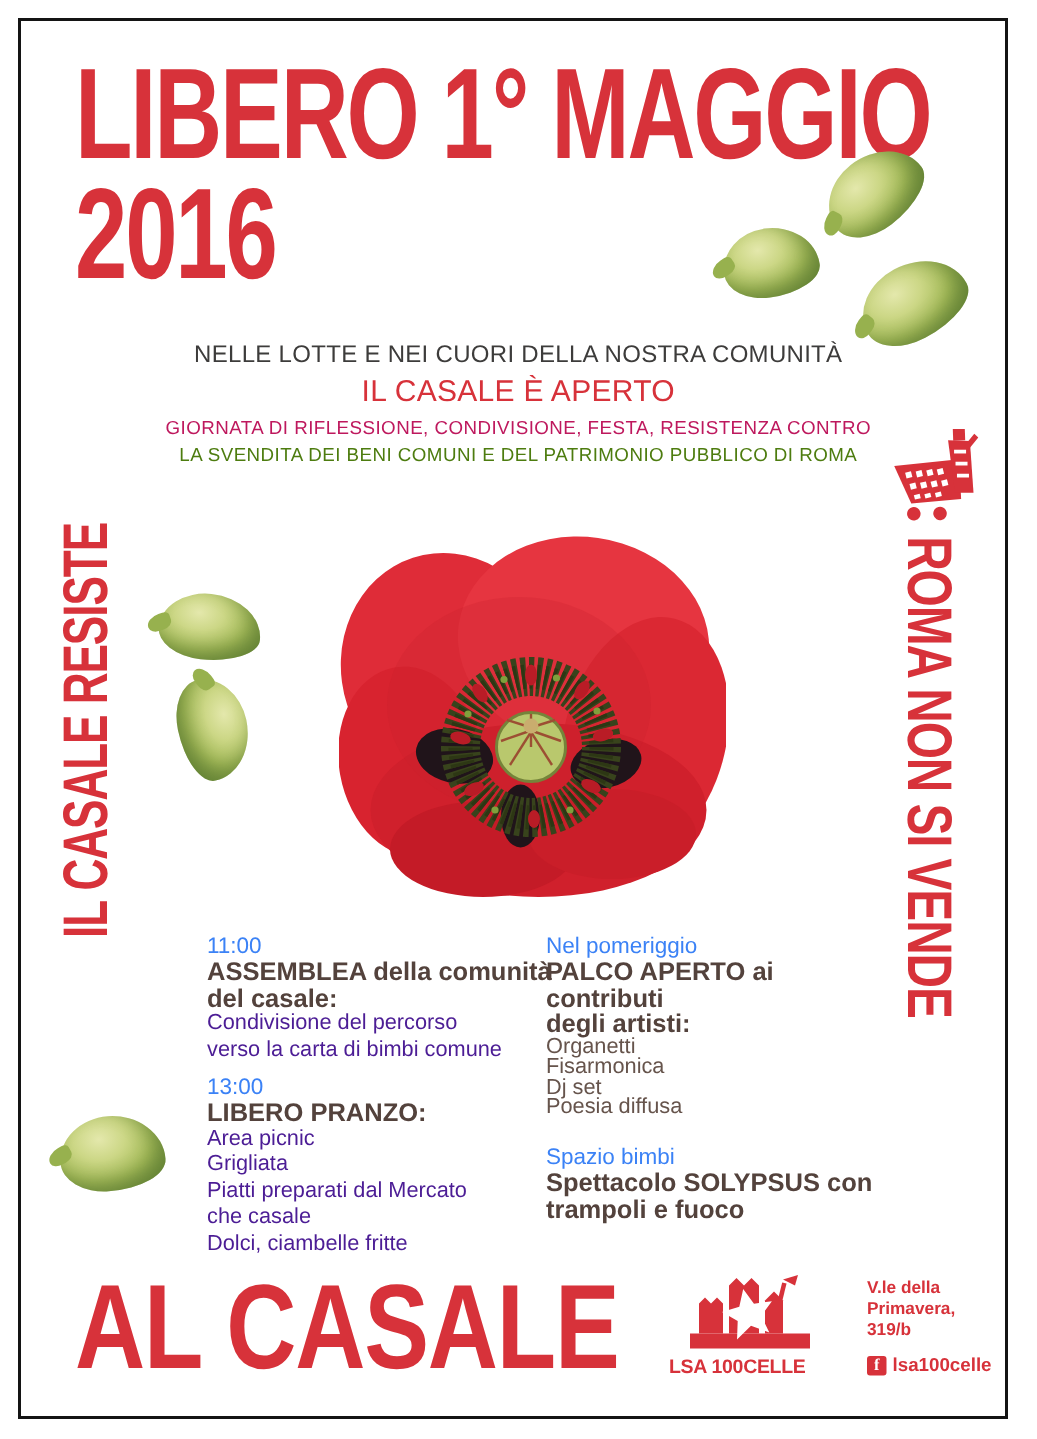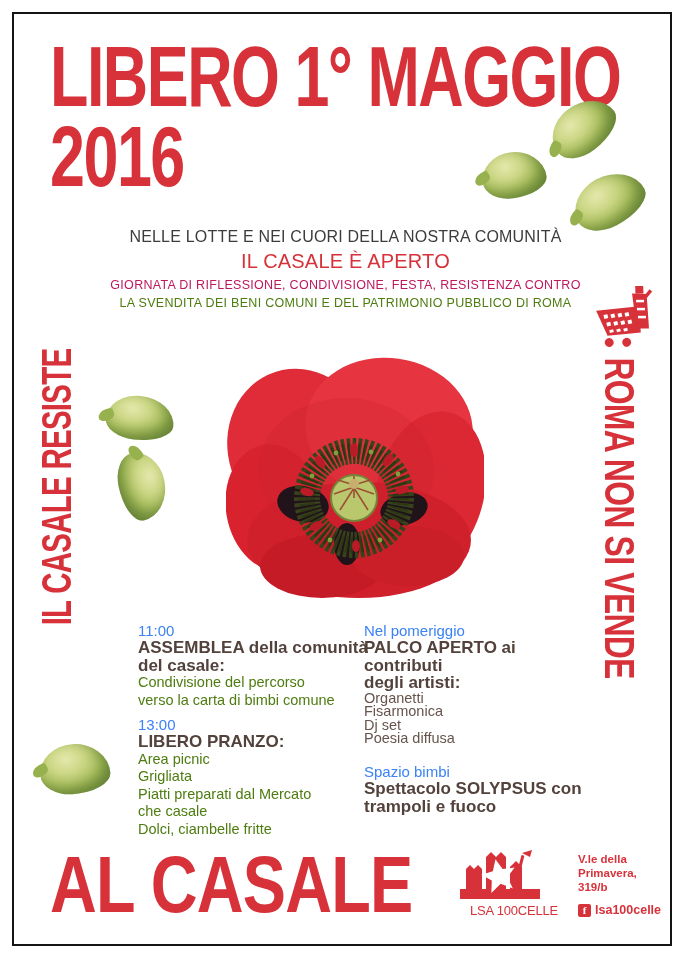--- a/index.html
+++ b/index.html
@@ -42,31 +42,31 @@
   }
   .bean::before{
     content:"";position:absolute;left:-8px;top:38%;width:16px;height:11px;
     background:#97b14e;border-radius:70% 30% 50% 50%;transform:rotate(-25deg);
   }
 
   
   .block{position:absolute;width:230px;}
   .block .h{display:block;color:#3b82f6;font-weight:normal;font-size:15px;line-height:17px;}
   .block .b{display:block;color:#53423c;font-weight:bold;font-size:17px;line-height:17.5px;}
-  .block .r{display:block;color:#4d7c0f;font-size:14.5px;line-height:17.5px;}
+  .block .r{display:block;color:#4c1d95;font-size:14.5px;line-height:17.5px;}
   .block .rt{display:block;color:#66544c;font-size:14.5px;line-height:13.5px;}
 
   
   .venue{
     position:absolute;left:50px;top:845px;color:#d7323a;font-weight:bold;line-height:1;
     font-size:80px;letter-spacing:-1px;white-space:nowrap;transform:scaleX(0.81);transform-origin:left top;
   }
   .logo-art{position:absolute;left:450px;top:847px;}
-  .logo-label{position:absolute;left:446px;top:903px;width:112px;text-align:right;
-    color:#d7323a;font-weight:normal;font-size:13px;letter-spacing:-.2px;white-space:nowrap;}
+  .logo-label{position:absolute;left:446px;top:903px;width:112px;text-align:left;
+    color:#d7323a;font-weight:bold;font-size:13px;letter-spacing:-.2px;white-space:nowrap;}
   .address{position:absolute;left:578px;top:852px;color:#d7323a;font-weight:bold;
     font-size:11.5px;line-height:14px;}
   .fbrow{position:absolute;left:578px;top:903px;display:flex;align-items:center;gap:4px;}
   .fbicon{width:13px;height:13px;background:#d7323a;border-radius:2px;color:#fff;
     font-weight:bold;font-size:11px;line-height:13px;text-align:center;font-family:"Liberation Serif",serif;}
   .fbname{color:#d7323a;font-weight:bold;font-size:12.5px;}
 
   .abs{position:absolute;}
 </style>
 </head>

